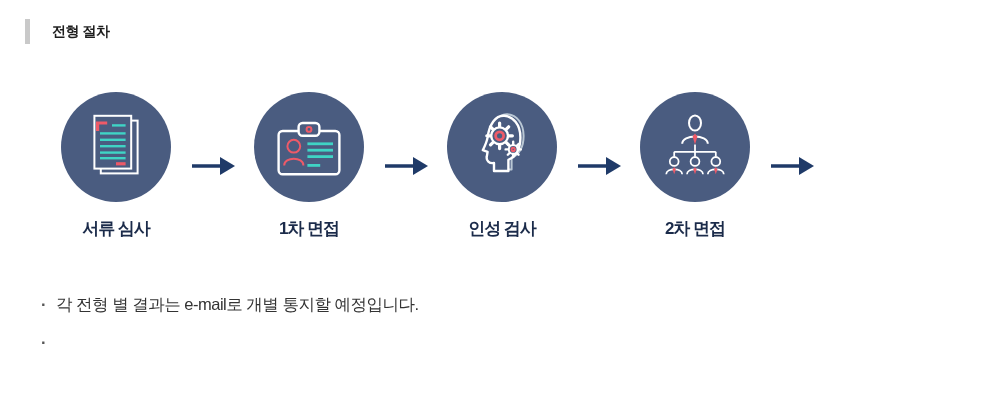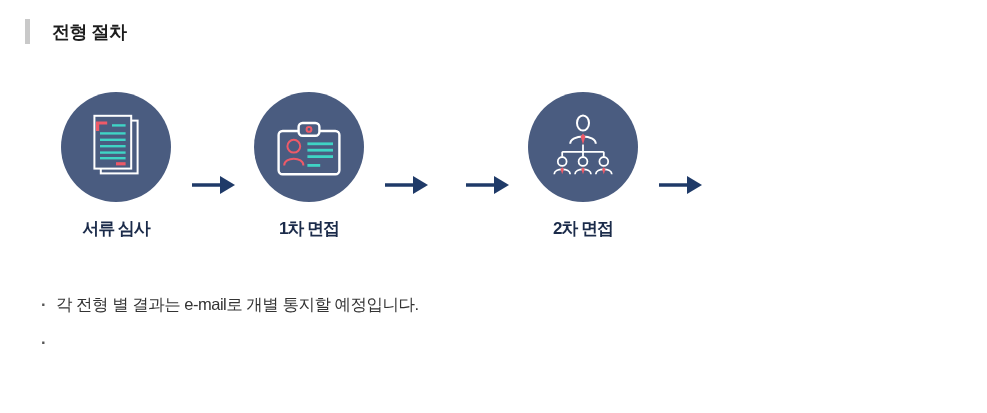--- a/index.html
+++ b/index.html
@@ -1,23 +1,23 @@
 <!DOCTYPE html>
 <html><head>
 <meta charset="utf-8">
 <style>
   * { margin:0; padding:0; box-sizing:border-box; }
   html,body { width:987px; height:413px; background:#ffffff; overflow:hidden;
     font-family:"Liberation Sans","DejaVu Sans",sans-serif; }
 
   .header { display:flex; align-items:center; margin:19px 0 0 25px; }
   .header-bar { width:5px; height:25px; background:#c9c9c9; margin-right:22px; }
-  .page-title { font-size:18px; font-weight:700; color:#1d1d1d; letter-spacing:-0.5px; }
+  .page-title { font-size:14px; font-weight:700; color:#1d1d1d; letter-spacing:-0.5px; }
 
-  .process-row { display:flex; align-items:flex-end; padding-left:60px; margin-top:48px; }
+  .process-row { display:flex; align-items:center; padding-left:60px; margin-top:48px; }
   .step { width:112px; display:flex; flex-direction:column; align-items:center; }
   .circle { width:110px; height:110px; border-radius:50%; background:#4a5c80;
     display:flex; align-items:center; justify-content:center; }
   .circle svg { width:80px; height:80px; display:block; }
   .step-label { margin-top:15px; font-weight:700; font-size:17px; color:#1b2b4a;
     letter-spacing:-1px; white-space:nowrap; }
   .arrow-cell { width:81px; height:110px; display:flex; align-items:center; justify-content:center; }
   .arrow-cell svg { display:block; }
 
   .notes { margin:54px 0 0 41px; list-style:none; }
@@ -77,20 +77,35 @@
     <div class="step-label">1차 면접</div>
   </div>
 
   <div class="arrow-cell">
     <svg width="44" height="20" viewBox="0 0 44 20">
       <line x1="1" y1="10" x2="30" y2="10" stroke="#1f3a68" stroke-width="3.5"></line>
       <polygon points="29,1 44,10 29,19" fill="#1f3a68"></polygon>
     </svg>
   </div>
 
+  <div class="step">
+    <div class="circle">
+      <svg viewBox="0 0 100 100">
+        <path d="M53,11 C64,12 73,22 73,38 C73,51 68,61 58,66 L58,80 L40,80 L40,70 C34,71 30,67 31,62 L32,56 L26,54 C29,48 31,44 32,38 C34,22 42,10 53,11 Z" transform="translate(4,-2)" fill="none" stroke="#b9c7d4" stroke-width="2.5" stroke-linejoin="round"></path>
+        <path d="M53,11 C64,12 73,22 73,38 C73,51 68,61 58,66 L58,80 L40,80 L40,70 C34,71 30,67 31,62 L32,56 L26,54 C29,48 31,44 32,38 C34,22 42,10 53,11 Z" fill="#4a5c80" stroke="#ffffff" stroke-width="3" stroke-linejoin="round"></path>
+        <path d="M58,36 h5 M54.8,43.8 l3.5,3.5 M47,47 v5 M39.2,43.8 l-3.5,3.5 M36,36 h-5 M39.2,28.2 l-3.5,-3.5 M47,25 v-5 M54.8,28.2 l3.5,-3.5" stroke="#ffffff" stroke-width="4" stroke-linecap="round"></path>
+        <circle cx="47" cy="36" r="10.5" fill="#4a5c80" stroke="#ffffff" stroke-width="3"></circle>
+        <circle cx="47" cy="36" r="5" fill="none" stroke="#ee5a68" stroke-width="3.5"></circle>
+        <path d="M70,53 h3.5 M68.2,57.2 l2.5,2.5 M64,59 v3.5 M59.8,57.2 l-2.5,2.5 M58,53 h-3.5 M59.8,48.8 l-2.5,-2.5 M64,47 v-3.5 M68.2,48.8 l2.5,-2.5" stroke="#ffffff" stroke-width="3" stroke-linecap="round"></path>
+        <circle cx="64" cy="53" r="5.5" fill="#4a5c80" stroke="#ffffff" stroke-width="2.5"></circle>
+        <circle cx="64" cy="53" r="2" fill="none" stroke="#ee5a68" stroke-width="2.5"></circle>
+      </svg>
+    </div>
+    <div class="step-label">인성 검사</div>
+  </div>
 
   <div class="arrow-cell">
     <svg width="44" height="20" viewBox="0 0 44 20">
       <line x1="1" y1="10" x2="30" y2="10" stroke="#1f3a68" stroke-width="3.5"></line>
       <polygon points="29,1 44,10 29,19" fill="#1f3a68"></polygon>
     </svg>
   </div>
 
   <div class="step">
     <div class="circle">

